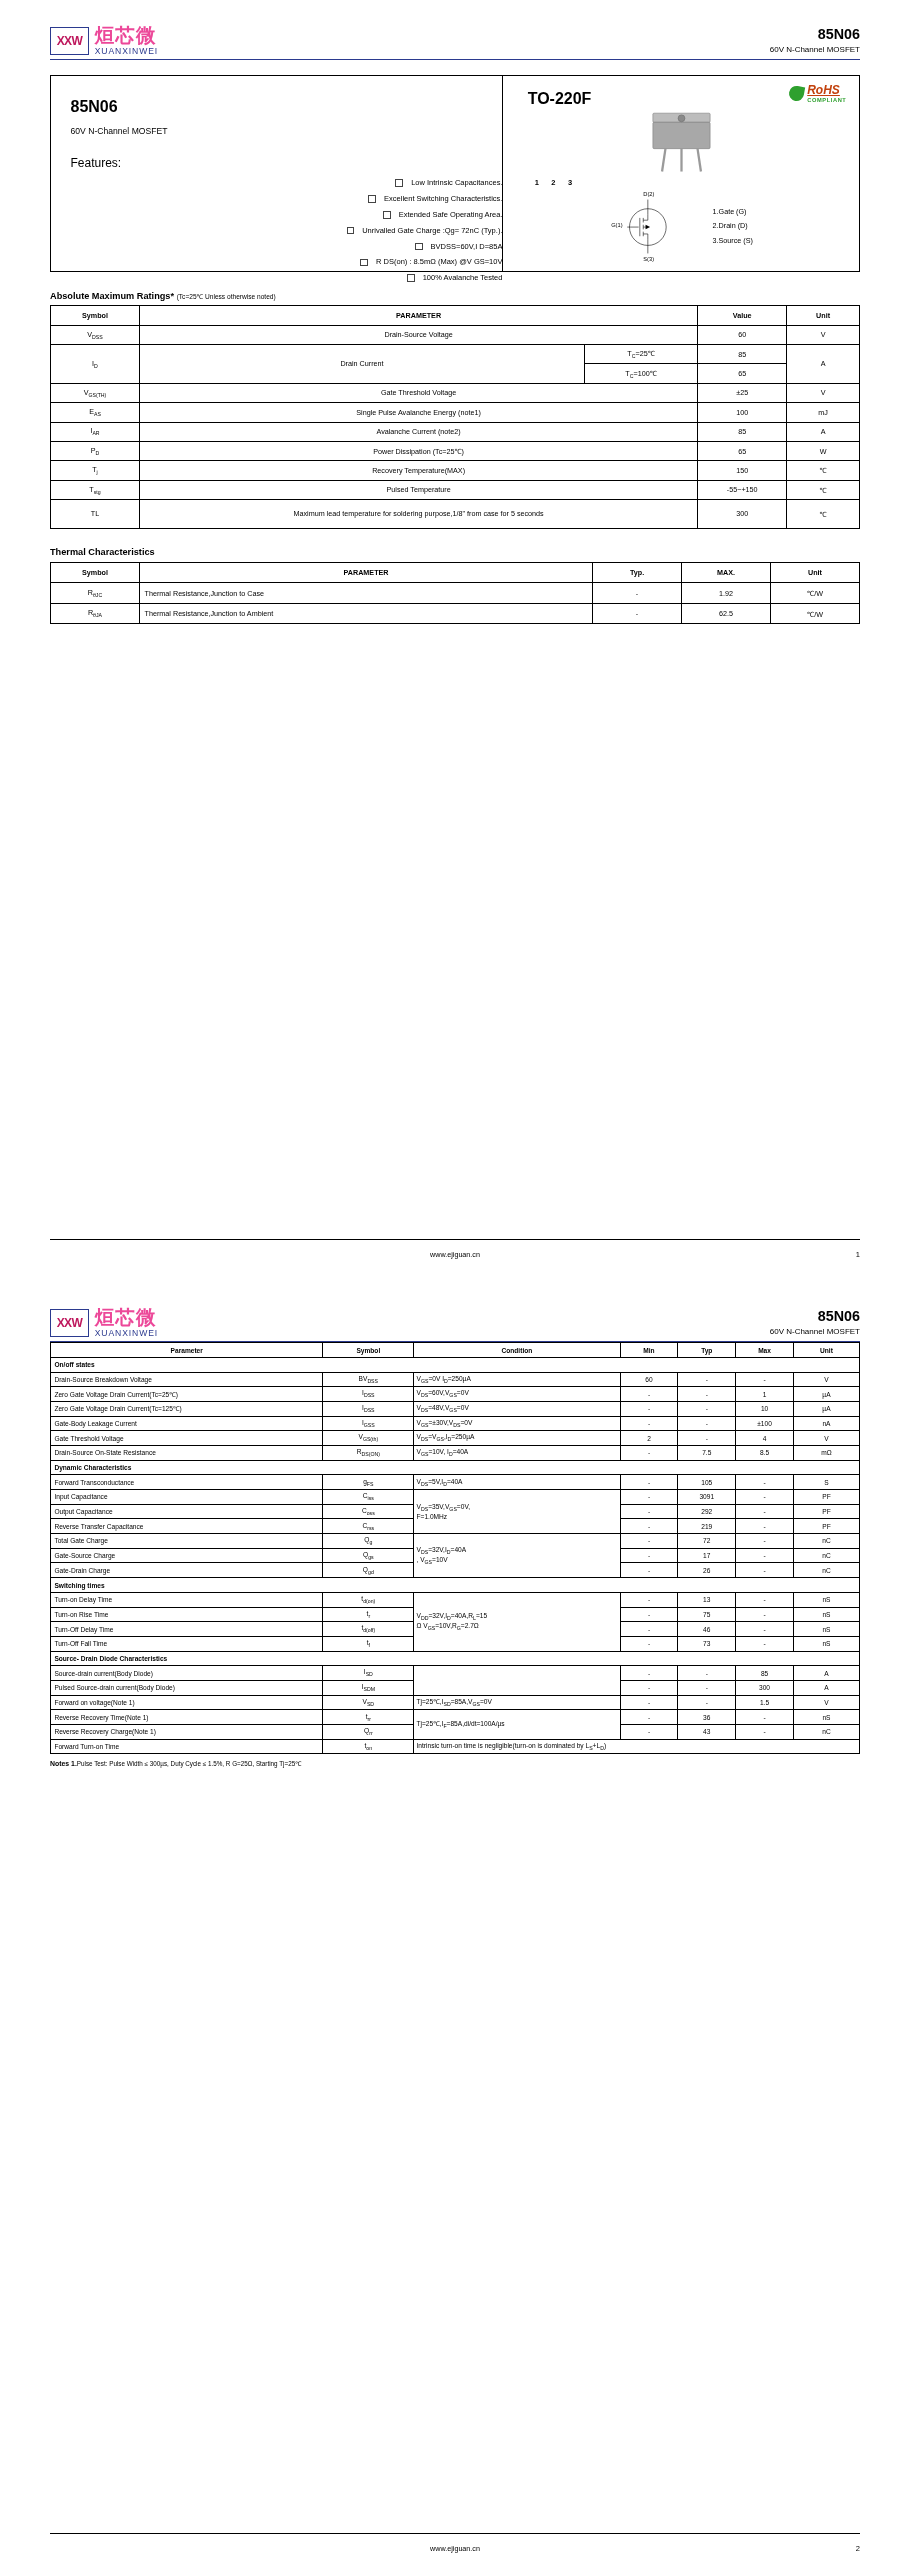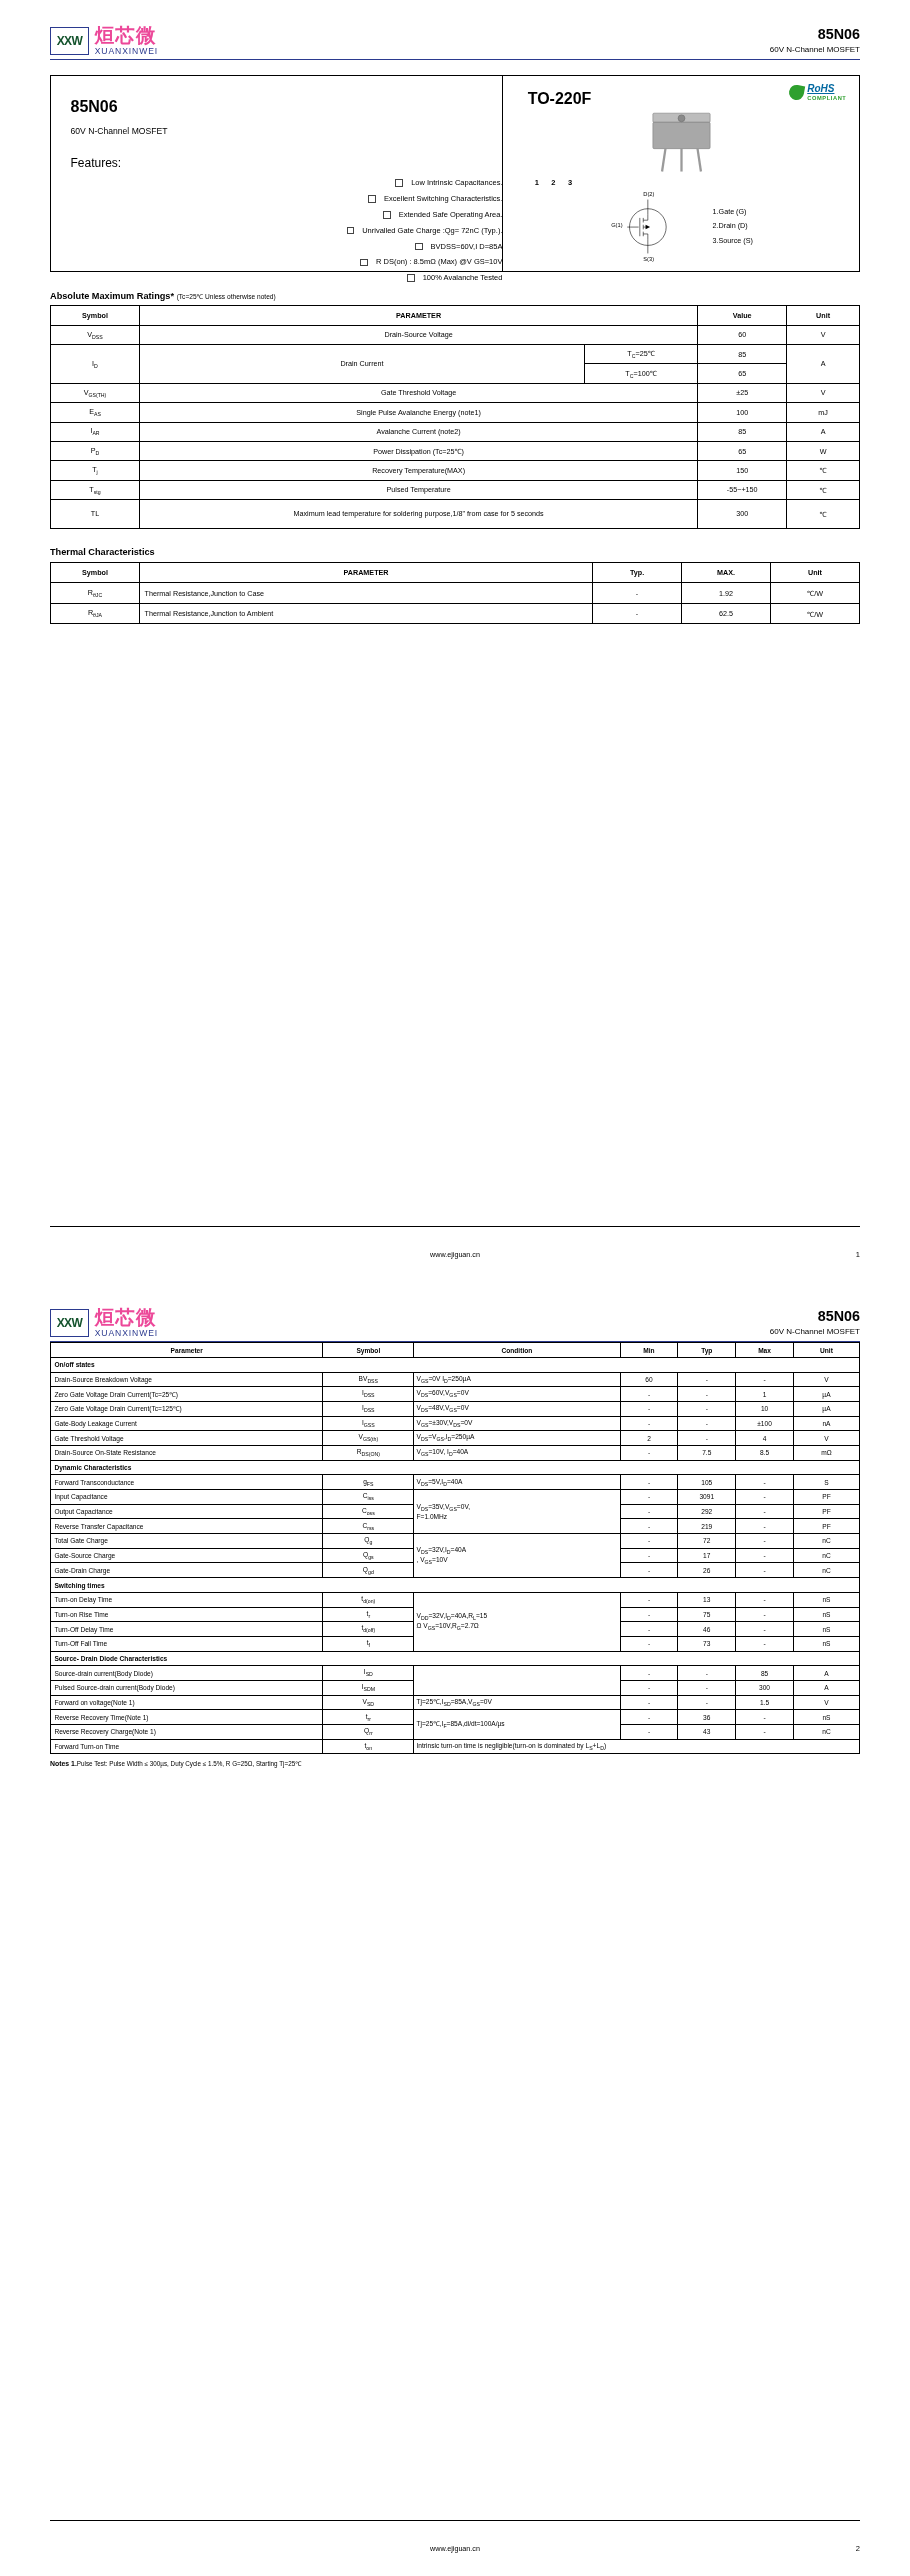--- a/index.html
+++ b/index.html
@@ -5,21 +5,21 @@
   html,body{margin:0;padding:0;background:#9c9c9c;font-family:"Liberation Sans",sans-serif;}
   .wrap{width:910px;margin:0 auto;background:#9c9c9c;}
   .page{width:910px;background:#ffffff;box-sizing:border-box;padding:26px 50px 11.5px 50px;position:relative;}
   .page1{height:1282px;}
   .page2{height:1294px;}
   .gap{height:0px;background:#9c9c9c;}
 
   
   .hdr{display:flex;justify-content:space-between;align-items:flex-start;border-bottom:1.1px solid #2b3a8f;padding-bottom:3.4px;}
   .logo{display:flex;align-items:center;gap:5.7px;}
-  .logo-mark{width:37px;height:26px;border:1.7px solid #2b3a8f;display:flex;align-items:center;justify-content:center;color:#14532d;font-weight:bold;font-size:12px;letter-spacing:-0.6px;}
+  .logo-mark{width:37px;height:26px;border:1.7px solid #2b3a8f;display:flex;align-items:center;justify-content:center;color:#be185d;font-weight:bold;font-size:12px;letter-spacing:-0.6px;}
   .logo-text{line-height:1;}
   .logo-cn{font-size:19.5px;font-weight:bold;color:#ec4899;letter-spacing:1.1px;font-family:"DejaVu Sans",sans-serif;}
   .logo-en{font-size:8.6px;color:#2b3a8f;letter-spacing:0.9px;margin-top:1.7px;}
   .hdr-right{text-align:right;}
   .hdr-part{font-size:14.3px;font-weight:bold;color:#000;}
   .hdr-sub{font-size:8px;color:#000;margin-top:3.4px;}
 
   
   .topbox{margin-top:15px;border:0.6px solid #000;display:flex;height:195px;}
   .topleft{width:56%;box-sizing:border-box;padding:22px 0 0 19.5px;border-right:0.6px solid #000;}
@@ -28,41 +28,41 @@
   .feat-h{font-size:12px;margin:0 0 8px 0;}
   .feat{list-style:none;margin:0;padding:0;}
   .feat li{font-size:7.5px;margin:0 0 6.9px 0;display:flex;align-items:flex-start;justify-content:flex-end;}
   .chk{display:inline-block;width:5.7px;height:5.7px;border:0.6px solid #444;margin-right:8px;margin-top:1.1px;flex:0 0 auto;}
   .topright{flex:1;box-sizing:border-box;padding:8px 9.2px 0 9.2px;position:relative;}
   .pkg-row{display:flex;align-items:flex-start;justify-content:space-between;}
   .pkgname{font-size:16px;font-weight:bold;margin-left:15px;margin-top:5.7px;}
   .rohs{display:flex;align-items:center;gap:3.4px;margin-right:3.4px;}
   .leaf{width:15px;height:15px;border-radius:50% 0 50% 50%;background:#2ea02e;transform:rotate(10deg);}
   .rohs-t{line-height:1.05;}
-  .rohs-1{font-size:10px;font-weight:bold;color:#0369a1;font-style:italic;text-decoration:underline;}
+  .rohs-1{font-size:12px;font-weight:bold;color:#c2410c;font-style:italic;text-decoration:underline;}
   .rohs-2{font-size:5.7px;font-weight:bold;color:#2ea02e;letter-spacing:0.6px;}
   .pkgimg{margin:4.6px auto 0 auto;width:103px;position:relative;height:63px;}
   .pins{font-size:7.5px;font-weight:bold;text-align:left;margin:2.3px 0 0 22px;letter-spacing:5.2px;}
   .schem{margin-top:2.3px;display:flex;justify-content:center;gap:17px;align-items:center;}
   .pinlist{font-size:7.2px;line-height:2;}
 
   
   .sec{font-size:9.2px;font-weight:bold;margin:18.4px 0 4.6px 0;}
   .sec .small{font-size:6.6px;font-weight:normal;}
 
   table{border-collapse:collapse;width:100%;font-size:7.2px;}
   td,th{border:0.6px solid #000;padding:2.3px 3.4px;text-align:center;vertical-align:middle;}
   th{font-weight:bold;}
   .lft{text-align:left;padding-left:4.6px;}
   sub{font-size:5.2px;}
 
   .tblA td,.tblA th{height:13.8px;}
   .thermal td,.thermal th{height:15px;}
 
-  .footer{position:absolute;left:50px;right:50px;bottom:23px;border-top:0.6px solid #000;padding-top:23px;text-align:center;font-size:7.2px;}
+  .footer{position:absolute;left:50px;right:50px;bottom:23px;border-top:0.6px solid #000;padding-top:10px;text-align:center;font-size:7.2px;}
   .pageno{position:absolute;right:0;bottom:0px;font-size:7.5px;}
 
   
   .elec{font-size:6.6px;}
   .elec td,.elec th{height:11.5px;padding:1.1px 2.3px;}
   .elec .grp{text-align:left;font-weight:bold;padding-left:3.4px;}
   .elec .pname{text-align:left;padding-left:3.4px;}
   .notes{font-size:6.3px;margin-top:4.6px;}
   .notes b{font-size:6.9px;}
 </style>

